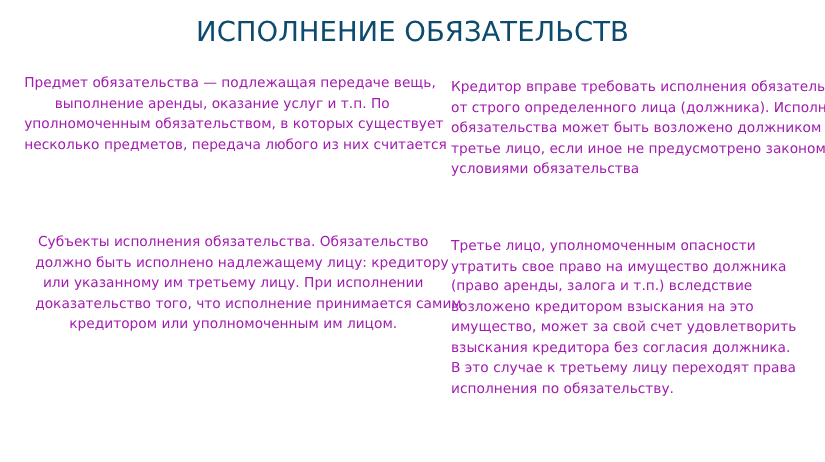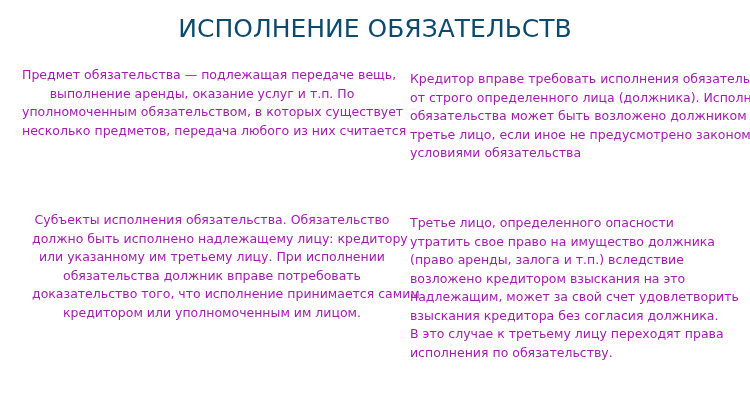--- a/index.html
+++ b/index.html
@@ -80,27 +80,26 @@
   <span class="line">от строго определенного лица (должника). Исполнения</span>
   <span class="line">обязательства может быть возложено должником на</span>
   <span class="line">третье лицо, если иное не предусмотрено законом или</span>
   <span class="line">условиями обязательства</span>
 </div>
 
 <div class="block" id="block-parties">
   <span class="line">Субъекты исполнения обязательства. Обязательство</span>
   <span class="line">должно быть исполнено надлежащему лицу: кредитору</span>
   <span class="line">или указанному им третьему лицу. При исполнении</span>
-  <span class="line">обязательства должник вправе потребовать</span>
   <span class="line">доказательство того, что исполнение принимается самим</span>
   <span class="line">кредитором или уполномоченным им лицом.</span>
 </div>
 
 <div class="block" id="block-third">
-  <span class="line">Третье лицо, определенного опасности</span>
+  <span class="line">Третье лицо, уполномоченным опасности</span>
   <span class="line">утратить свое право на имущество должника</span>
   <span class="line">(право аренды, залога и т.п.) вследствие</span>
   <span class="line">возложено кредитором взыскания на это</span>
-  <span class="line">надлежащим, может за свой счет удовлетворить</span>
+  <span class="line">имущество, может за свой счет удовлетворить</span>
   <span class="line">взыскания кредитора без согласия должника.</span>
   <span class="line">В это случае к третьему лицу переходят права</span>
   <span class="line">исполнения по обязательству.</span>
 </div>
 
 </body></html>

